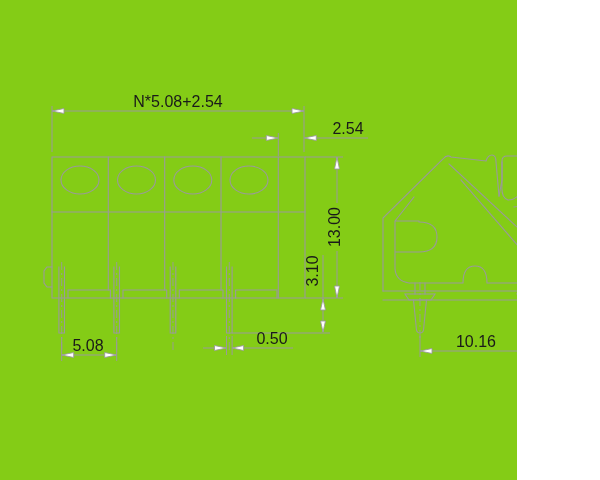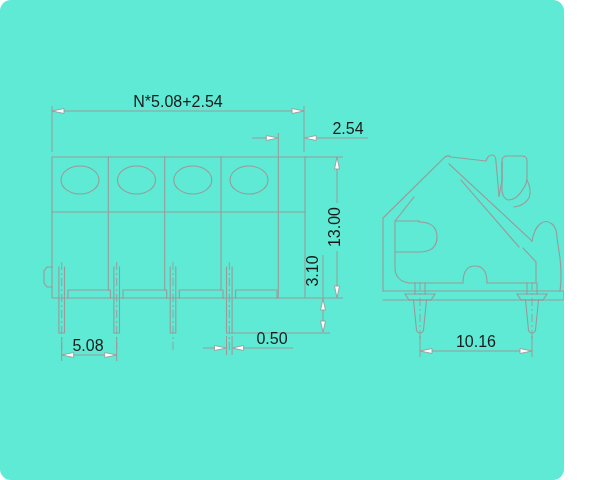--- a/index.html
+++ b/index.html
@@ -1,16 +1,16 @@
 <!DOCTYPE html>
 <html><head>
 <meta charset="utf-8">
 <style>
   html,body{margin:0;padding:0;background:#fff;}
-  .canvas{width:564px;height:480px;position:relative;background:#5eead4;overflow:hidden;border-radius:11px;}
+  .canvas{width:517px;height:480px;position:relative;background:#84cc16;overflow:hidden;}
   svg{display:block;}
   .ln{stroke:#9a9a9a;stroke-width:1.1;fill:none;stroke-linecap:square;}
   .dim{stroke:#9a9a9a;stroke-width:1;fill:none;stroke-linecap:butt;}
   .cl{stroke:#9a9a9a;stroke-width:0.9;fill:none;stroke-dasharray:8 3 2 3;}
   .ah{fill:#ffffff;stroke:#9a9a9a;stroke-width:0.9;}
   text{font-family:"Liberation Sans","DejaVu Sans",sans-serif;font-size:16px;fill:#1a1a1a;}
 </style>
 </head>
 <body>
 

